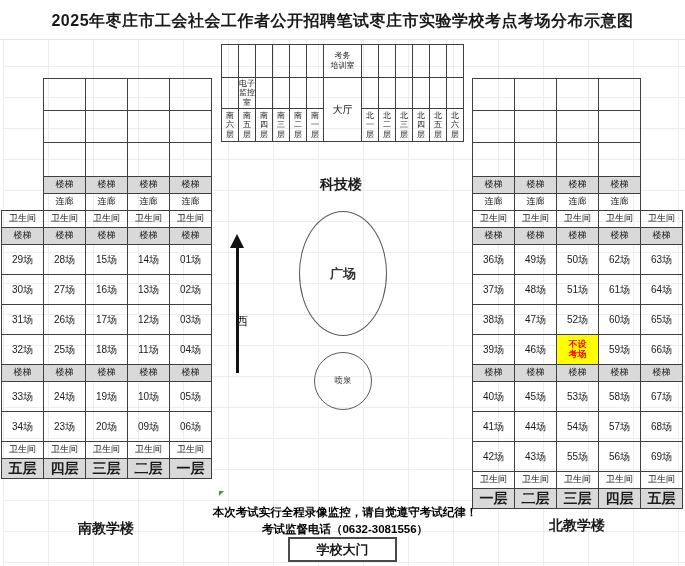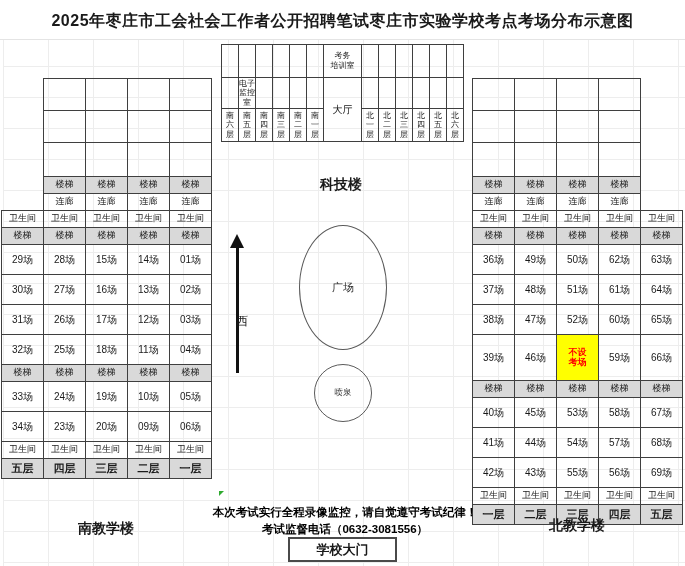--- a/index.html
+++ b/index.html
@@ -19,40 +19,40 @@
     font-size:16px;font-weight:bold;letter-spacing:0.5px;background:#fff;
     border-bottom:1px solid #e4e4e4;
   }
   table{border-collapse:collapse;position:absolute;table-layout:fixed;}
   td{padding:0;text-align:center;vertical-align:middle;overflow:hidden;
      font-size:9px;line-height:1.1;}
   td.c{border:1px solid var(--border,#3f3f3f);}
   td.n{border:none;}
   td.sh{background:var(--shaded,#d9d9d9);}
   td.room{font-size:10px;}
-  td.floor{font-weight:bold;font-size:11px;}
+  td.floor{font-weight:bold;font-size:14px;}
   td.hl{background:var(--hl-bg,#ffff00);color:var(--hl-text,#ff0000);
         font-weight:bold;white-space:pre-line;font-size:9px;}
   td.pre{white-space:pre-line;font-size:8px;line-height:1.2;}
   td.hall{font-size:10px;}
   .stack{width:9px;margin:0 auto;word-break:break-all;font-size:8px;line-height:1.2;}
   #south-table{left:1px;top:78px;width:210px;}
   #north-table{left:472px;top:78px;width:210px;}
   #sci-table{left:221px;top:44px;width:240px;}
   .caption{position:absolute;text-align:center;font-size:14px;font-weight:600;}
   #sci-caption{left:221px;top:176px;width:240px;}
   #south-caption{left:1px;top:520px;width:210px;}
   #north-caption{left:472px;top:517px;width:210px;}
   .plaza{
-    position:absolute;left:299px;top:225px;width:86px;height:123px;
+    position:absolute;left:299px;top:211px;width:86px;height:123px;
     border:1px solid #5a5a5a;border-radius:50%;display:flex;align-items:center;
-    justify-content:center;font-size:11px;color:#333;background:transparent;
+    justify-content:center;font-size:13px;color:#333;background:transparent;font-weight:bold;
   }
   .fountain{
-    position:absolute;left:314px;top:364px;width:56px;height:56px;
+    position:absolute;left:314px;top:352px;width:56px;height:56px;
     border:1px solid #5a5a5a;border-radius:50%;display:flex;align-items:center;
     justify-content:center;font-size:8.5px;color:#333;
   }
   .arrow-line{position:absolute;left:236px;top:246px;width:3px;height:127px;background:#111;}
   .arrow-head{position:absolute;left:230px;top:234px;width:0;height:0;
     border-left:7px solid transparent;border-right:7px solid transparent;
     border-bottom:14px solid #111;}
   .west{position:absolute;left:236px;top:313px;font-size:12px;}
   .notice{position:absolute;left:205px;top:504px;width:280px;text-align:center;
     font-weight:bold;font-size:11.5px;line-height:17px;color:#000;}
@@ -268,21 +268,21 @@
           <td class="c room">61场</td>
           <td class="c room">64场</td>
         </tr>
         <tr style="height: 30px;">
           <td class="c room">38场</td>
           <td class="c room">47场</td>
           <td class="c room">52场</td>
           <td class="c room">60场</td>
           <td class="c room">65场</td>
         </tr>
-        <tr style="height: 46px; margin-left: 28px;">
+        <tr style="height: 30px; margin-left: 28px;">
           <td class="c room">39场</td>
           <td class="c room">46场</td>
           <td class="c hl">不设
 考场</td>
           <td class="c room">59场</td>
           <td class="c room">66场</td>
         </tr>
         <tr style="height: 17px;">
           <td class="c sh">楼梯</td>
           <td class="c sh">楼梯</td>

